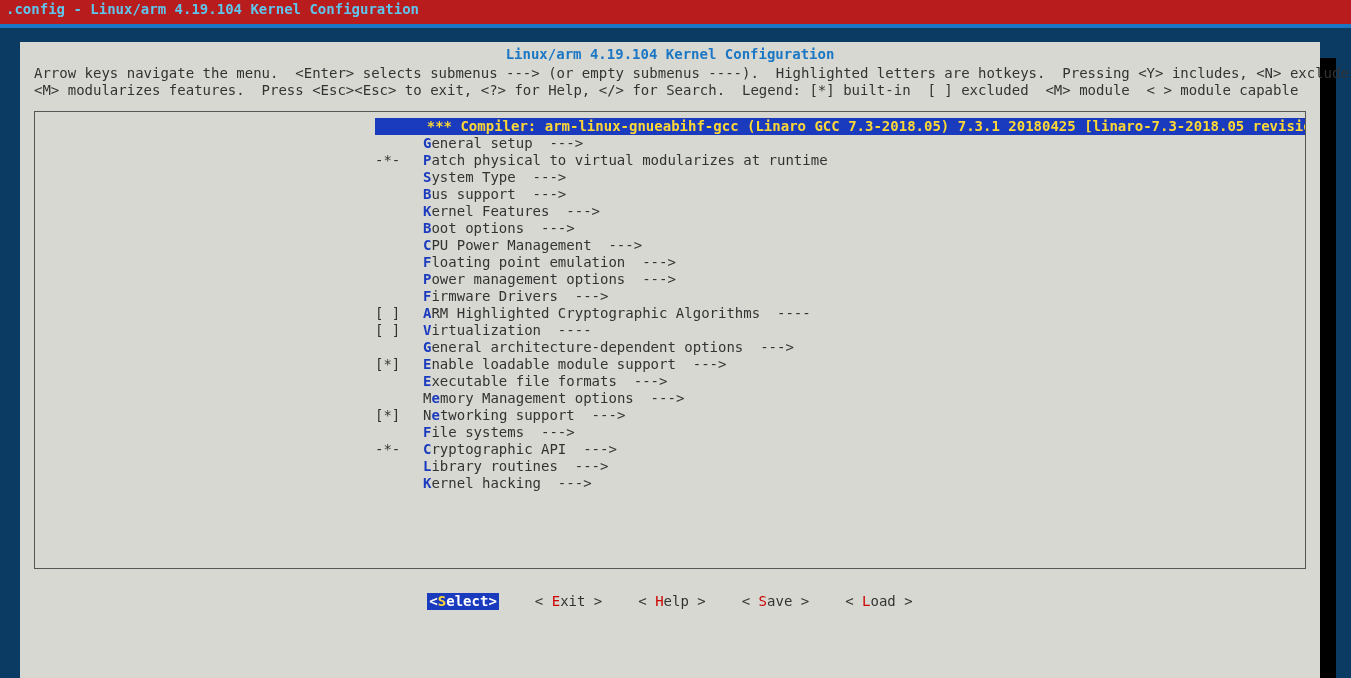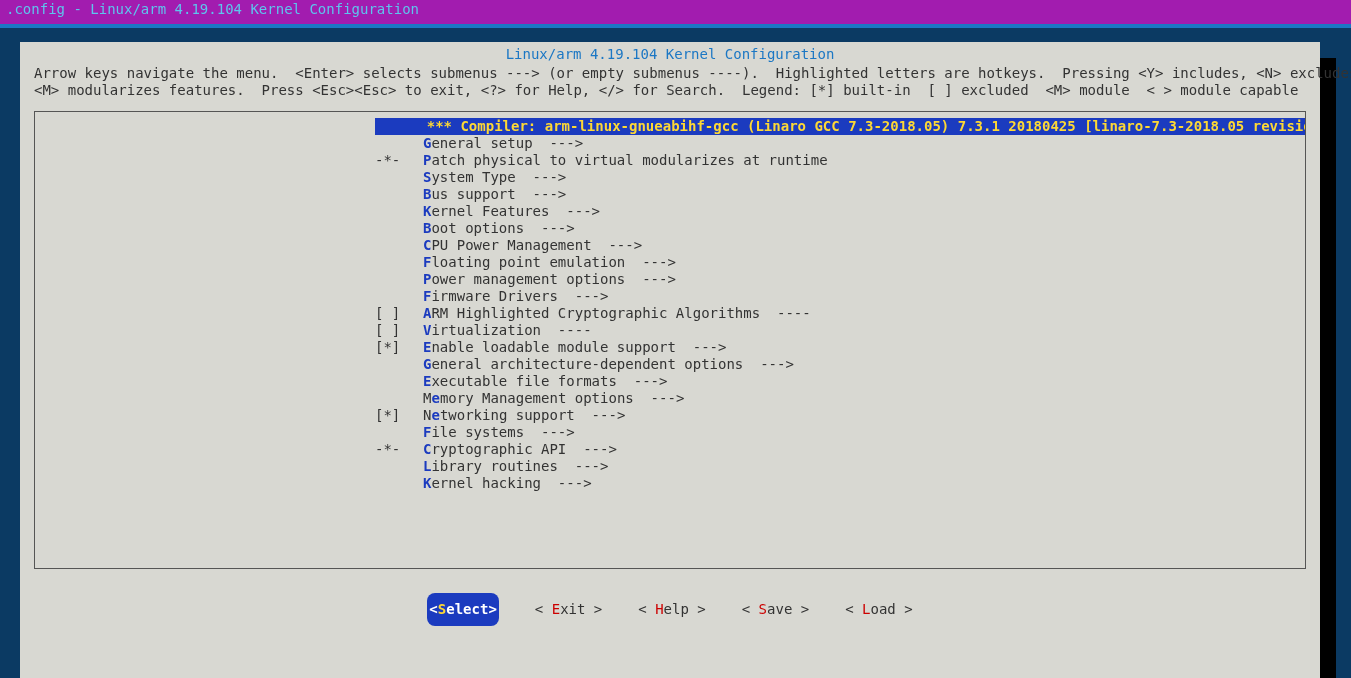--- a/index.html
+++ b/index.html
@@ -7,24 +7,24 @@
     background: #0b3a63;
     font-family: "DejaVu Sans Mono", "Liberation Mono", Consolas, monospace;
     font-size: 14px;
     line-height: 17px;
     color: #d0d0d0;
     width: 1351px;
     height: 678px;
     overflow: hidden;
   }
   .titlebar {
-    background: #a21caf;
+    background: #b91c1c;
     color: #5ec5ed;
     padding: 1px 6px 6px 6px;
-    font-weight: normal;
+    font-weight: bold;
     border-bottom: 4px solid #1b77c4;
   }
   .desk {
     position: relative;
     padding: 14px 20px 0 20px;
   }
   .shadow {
     position: absolute;
     top: 30px; left: 40px;
     width: 1296px; height: 640px;
@@ -34,21 +34,21 @@
     position: relative;
     background: #d8d8d2;
     width: 1300px;
     height: 638px;
     padding: 4px 14px 8px 14px;
     color: #333;
   }
   .box-title {
     color: #1b77c4;
     text-align: center;
-    font-weight: normal;
+    font-weight: bold;
     margin-bottom: 2px;
   }
   .help {
     color: #333;
     white-space: pre;
     margin-bottom: 12px;
   }
   .inner {
     border: 1px solid #555;
     width: 1272px;
@@ -89,22 +89,21 @@
     letter-spacing: 0;
   }
   .btn {
     display: inline-block;
     margin: 0 18px;
   }
   .btn.sel {
     background: #1b3bbf;
     color: #fff;
     font-weight: bold;
-    padding: 8px 2px;
-    border-radius: 8px;
+    padding: 0 2px;
   }
   .btn.sel .bh { color: #fdd835; }
   .btn .bh { color: #c00; }
 </style>
 </head>
 <body>
 
 <div class="titlebar">
   <span>.config - Linux/arm 4.19.104 Kernel Configuration</span>
 </div>
@@ -123,22 +122,22 @@
         <div class="row"><span class="state">    </span><span class="hot">S</span><span>ystem Type  ---&gt;</span></div>
         <div class="row"><span class="state">    </span><span class="hot">B</span><span>us support  ---&gt;</span></div>
         <div class="row"><span class="state">    </span><span class="hot">K</span><span>ernel Features  ---&gt;</span></div>
         <div class="row"><span class="state">    </span><span class="hot">B</span><span>oot options  ---&gt;</span></div>
         <div class="row"><span class="state">    </span><span class="hot">C</span><span>PU Power Management  ---&gt;</span></div>
         <div class="row"><span class="state">    </span><span class="hot">F</span><span>loating point emulation  ---&gt;</span></div>
         <div class="row"><span class="state">    </span><span class="hot">P</span><span>ower management options  ---&gt;</span></div>
         <div class="row"><span class="state">    </span><span class="hot">F</span><span>irmware Drivers  ---&gt;</span></div>
         <div class="row"><span class="state">[ ] </span><span class="hot">A</span><span>RM Highlighted Cryptographic Algorithms  ----</span></div>
         <div class="row"><span class="state">[ ] </span><span class="hot">V</span><span>irtualization  ----</span></div>
+        <div class="row"><span class="state">    </span><span class="hot">G</span><span>eneral architecture-dependent options  ---&gt;</span></div>
         <div class="row"><span class="state">[*] </span><span class="hot">E</span><span>nable loadable module support  ---&gt;</span></div>
-        <div class="row"><span class="state">    </span><span class="hot">G</span><span>eneral architecture-dependent options  ---&gt;</span></div>
         <div class="row"><span class="state">    </span><span class="hot">E</span><span>xecutable file formats  ---&gt;</span></div>
         <div class="row"><span class="state">    </span><span>M</span><span class="hot">e</span><span>mory Management options  ---&gt;</span></div>
         <div class="row"><span class="state">[*] </span><span>N</span><span class="hot">e</span><span>tworking support  ---&gt;</span></div>
         <div class="row"><span class="state">    </span><span class="hot">F</span><span>ile systems  ---&gt;</span></div>
         <div class="row"><span class="state">-*- </span><span class="hot">C</span><span>ryptographic API  ---&gt;</span></div>
         <div class="row"><span class="state">    </span><span class="hot">L</span><span>ibrary routines  ---&gt;</span></div>
         <div class="row"><span class="state">    </span><span class="hot">K</span><span>ernel hacking  ---&gt;</span></div>
       </div>
 
     <div class="buttons" id="buttons"><span class="btn sel"><span>&lt;</span><span class="bh">S</span><span>elect</span><span>&gt;</span></span><span class="btn"><span>&lt; </span><span class="bh">E</span><span>xit </span><span>&gt;</span></span><span class="btn"><span>&lt; </span><span class="bh">H</span><span>elp </span><span>&gt;</span></span><span class="btn"><span>&lt; </span><span class="bh">S</span><span>ave </span><span>&gt;</span></span><span class="btn"><span>&lt; </span><span class="bh">L</span><span>oad </span><span>&gt;</span></span></div>

